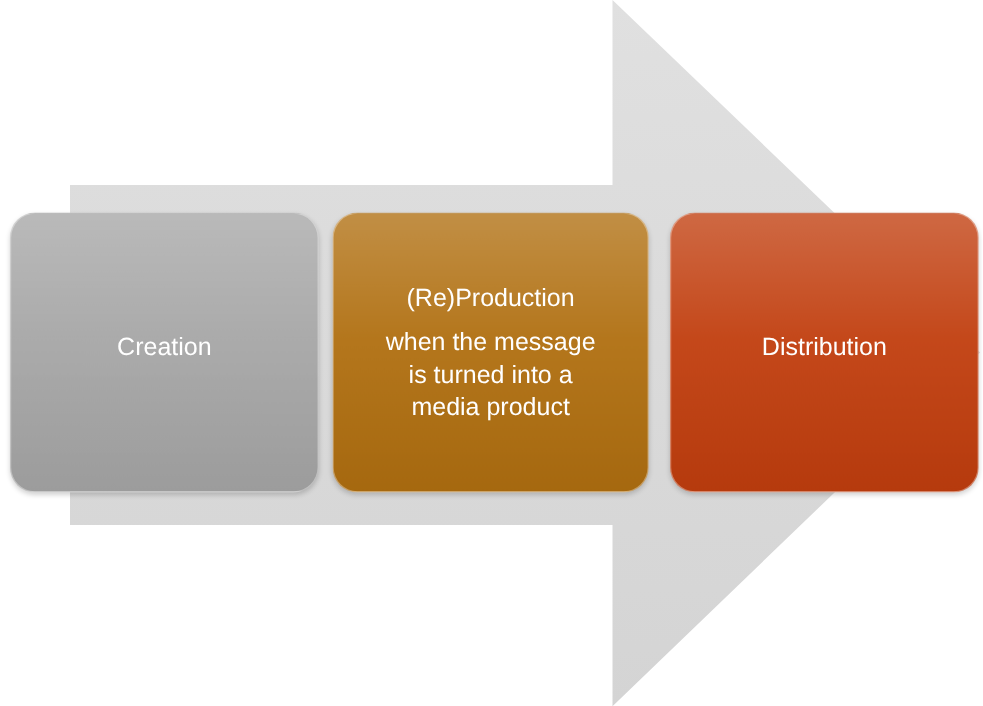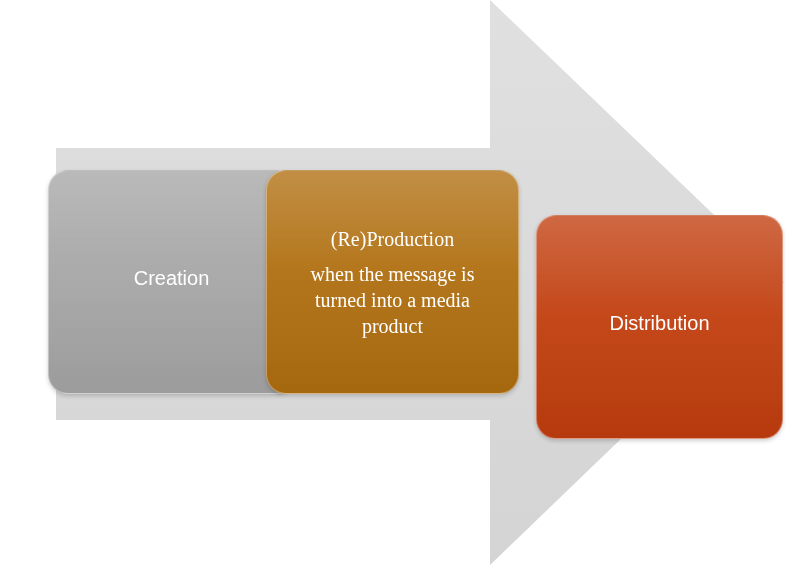--- a/index.html
+++ b/index.html
@@ -66,26 +66,26 @@
   <svg class="arrow-svg" viewBox="0 0 786 565" xmlns="http://www.w3.org/2000/svg" aria-hidden="true">
     <defs>
       <linearGradient id="arrowGrad" x1="0" y1="0" x2="0" y2="1">
         <stop offset="0" stop-color="#e0e0e0"></stop>
         <stop offset="1" stop-color="#d4d4d4"></stop>
       </linearGradient>
     </defs>
     <polygon points="56,148 490,148 490,0 784,282 490,565 490,420 56,420" fill="url(#arrowGrad)"></polygon>
   </svg>
 
-  <div class="step step-1" style="background-color: rgb(166, 166, 166); margin-left: 40px;">
+  <div class="step step-1" style="background-color: rgb(166, 166, 166);">
     <div class="step-title">Creation</div>
   </div>
 
-  <div class="step step-2" style="background-color: rgb(176, 111, 16); font-family: Liberation Serif, serif;">
+  <div class="step step-2" style="background-color: rgb(176, 111, 16);">
     <div class="step-title">(Re)Production</div>
     <div class="step-desc">when the message is turned into a media product</div>
   </div>
 
-  <div class="step step-3" style="background-color: rgb(193, 62, 14); margin-top: 45px;">
+  <div class="step step-3" style="background-color: rgb(193, 62, 14);">
     <div class="step-title">Distribution</div>
   </div>
 
 </div>
 
 </body></html>

